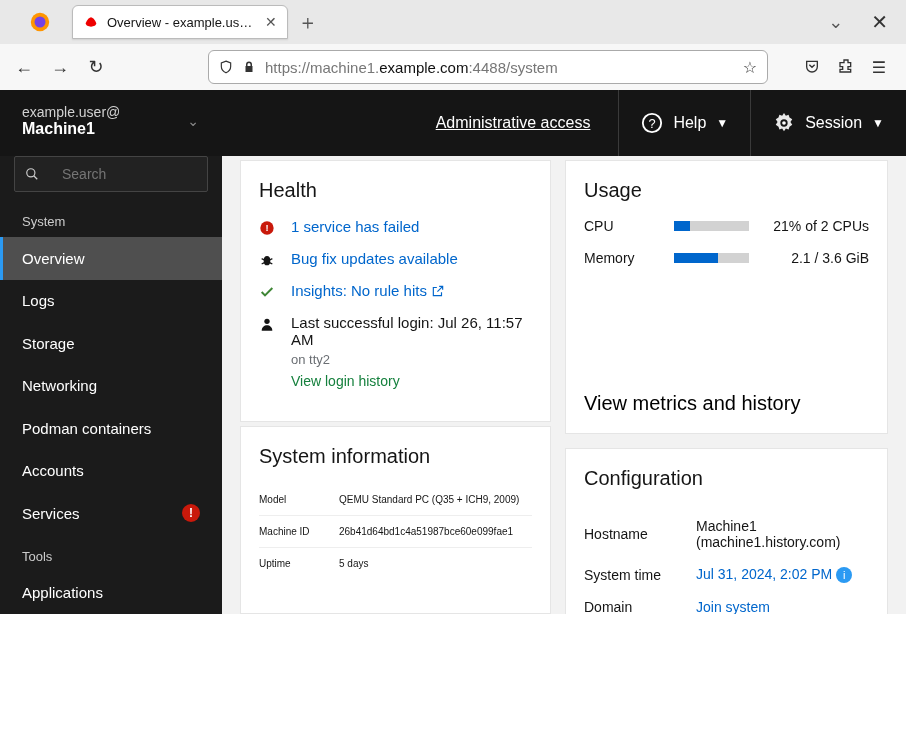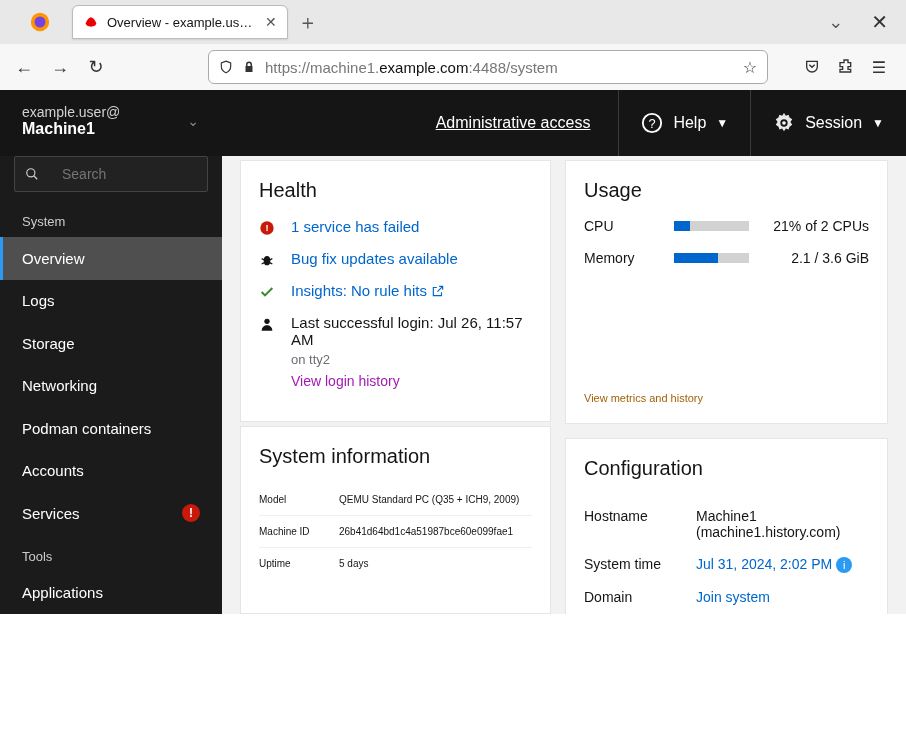--- a/index.html
+++ b/index.html
@@ -55,35 +55,35 @@
   .col-right { flex:1; display:flex; flex-direction:column; gap:14px;}
   .card { background:#fff; border:1px solid #e5e5e5; border-radius:0; padding:18px;}
   .card h2 { margin:0 0 16px 0; font-size:20px; font-weight:500;}
   .card.config h2 { margin-bottom:20px;}
   .health-row { display:flex; align-items:flex-start; gap:14px; margin-bottom:14px; font-size:15px;}
   .health-row .icon { width:18px; flex:0 0 18px; text-align:center; padding-top:2px;}
   .text-danger { color:#c9190b;}
   .text-link { color:#0066cc; cursor:pointer;}
   .text-success { color:#3e8635;}
   .sub { font-size:13px; color:#6a6e73; margin-top:4px;}
-  .login-history { color:#a21caf; font-size:14px; cursor:pointer; margin-top:6px; display:block;}
+  .login-history { color:#15803d; font-size:14px; cursor:pointer; margin-top:6px; display:block;}
   
   .usage-row { display:flex; align-items:center; margin-bottom:16px; font-size:14px;}
   .usage-row .label { width:90px;}
   .usage-row .bar { width:75px; height:10px; background:#d2d2d2; position:relative; margin-left:auto;}
   .usage-row .bar .fill { position:absolute; left:0; top:0; bottom:0; background:#0066cc;}
   .usage-row .val { width:110px; text-align:right; margin-left:10px; white-space:nowrap;}
-  .view-link { color:#a16207; font-size:11px; cursor:pointer; margin-top:110px; display:inline-block;}
+  .view-link { color:#000000; font-size:20px; cursor:pointer; margin-top:110px; display:inline-block;}
   
   .sysinfo-row { display:flex; padding:10px 0; border-bottom:1px solid #eee; font-size:10px;}
   .sysinfo-row:last-child { border-bottom:0;}
   .sysinfo-row .k { width:80px; color:#151515;}
   .sysinfo-row .v { flex:1; word-break:break-all;}
   
-  .cfg-row { display:flex; padding:8px 0; font-size:14px; align-items:flex-start;}
+  .cfg-row { display:flex; padding:8px 0; font-size:14px; align-items:center;}
   .cfg-row .k { width:112px;}
   .cfg-row .v { flex:1;}
   .cfg-row .v a { color:#0066cc; text-decoration:none; cursor:pointer;}
   .info-circle { display:inline-block; width:16px; height:16px; border-radius:50%; background:#2b9af3; color:#fff; font-size:11px; text-align:center; line-height:16px; margin-left:4px; vertical-align:middle;}
   svg { display:block;}
 </style>
 </head>
 <body>
 
 <div class="browser-chrome">

